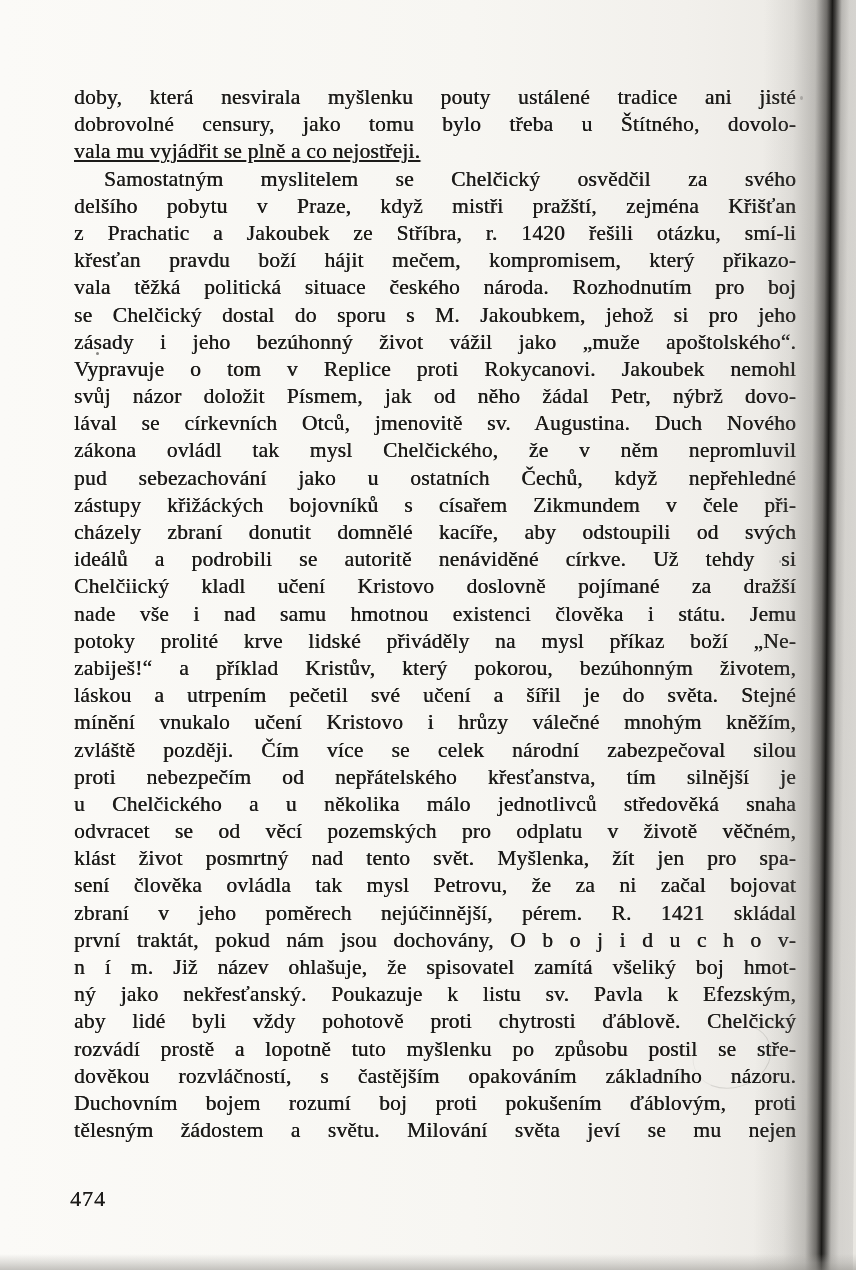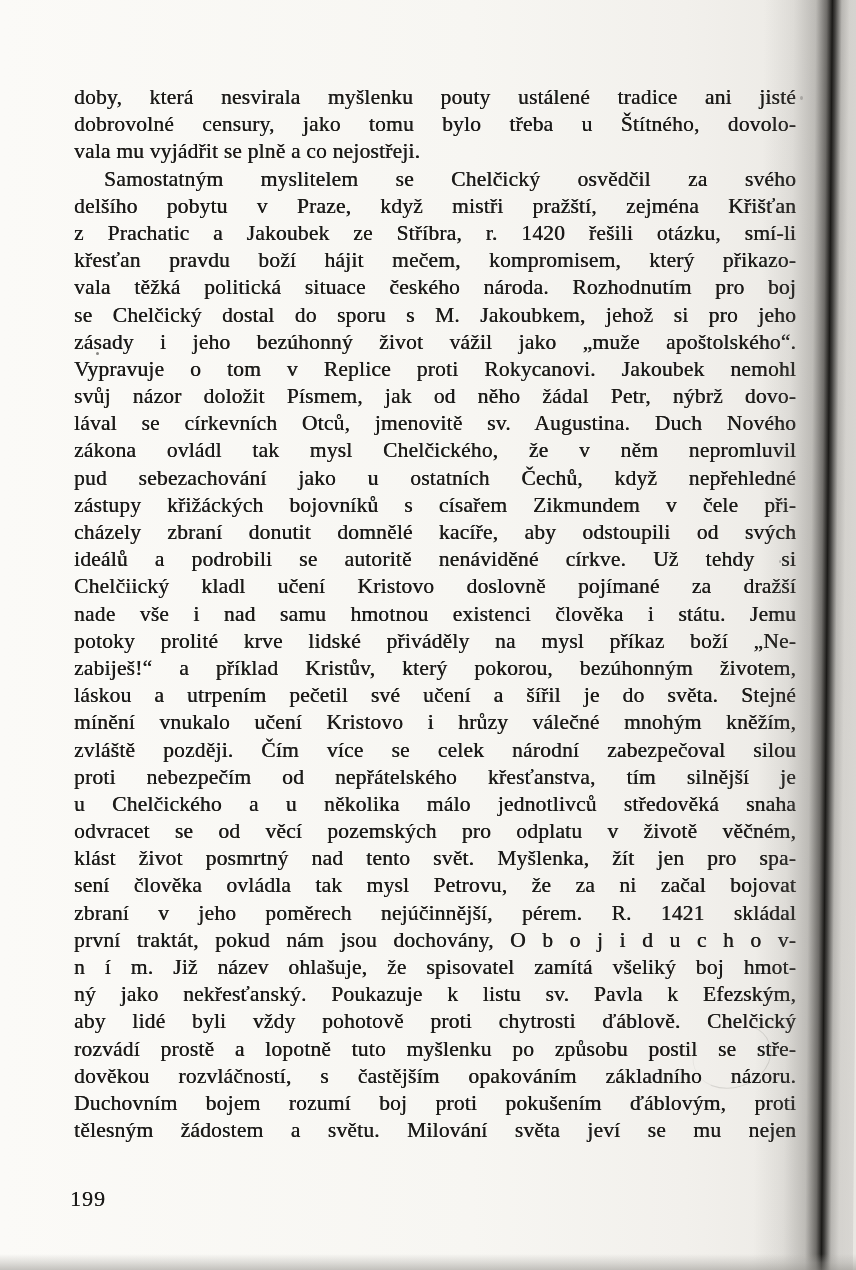--- a/index.html
+++ b/index.html
@@ -27,21 +27,21 @@
     line-height:27.2px;
     letter-spacing:0.2px;
     text-shadow:0.35px 0 0 currentColor;
   }
   .line{
     text-align:justify;
     text-align-last:justify;
     white-space:normal;
     height:27.2px;
   }
-  .line.last{text-align-last:left;}
+  .line.last{text-align-last:left;text-decoration:underline;}
   .line.indent{text-indent:30px;}
   .page-number{
     position:absolute;
     left:70px;top:1186px;
     color:var(--ink);
     font-size:22px;
     letter-spacing:1px;
     text-shadow:0.35px 0 0 currentColor;
   }
   .edge-right{
@@ -126,20 +126,20 @@
       <div class="line">zbraní v jeho poměrech nejúčinnější, pérem. R. 1421 skládal</div>
       <div class="line">první traktát, pokud nám jsou dochovány, O b o j i  d u c h o v-</div>
       <div class="line">n í m. Již název ohlašuje, že spisovatel zamítá všeliký boj hmot-</div>
       <div class="line">ný jako nekřesťanský. Poukazuje k listu sv. Pavla k Efezským,</div>
       <div class="line">aby lidé byli vždy pohotově proti chytrosti ďáblově. Chelčický</div>
       <div class="line">rozvádí prostě a lopotně tuto myšlenku po způsobu postil se stře-</div>
       <div class="line">dověkou rozvláčností, s častějším opakováním základního názoru.</div>
       <div class="line">Duchovním bojem rozumí boj proti pokušením ďáblovým, proti</div>
       <div class="line">tělesným žádostem a světu. Milování světa jeví se mu nejen</div>
     </div>
-  <div class="page-number">199</div>
+  <div class="page-number">474</div>
   <div class="stain"></div>
   <div class="speck s1"></div>
   <div class="speck s2"></div>
   <div class="speck s3"></div>
   <div class="edge-right"></div>
   <div class="edge-bottom"></div>
 </div>
 
 </body></html>

